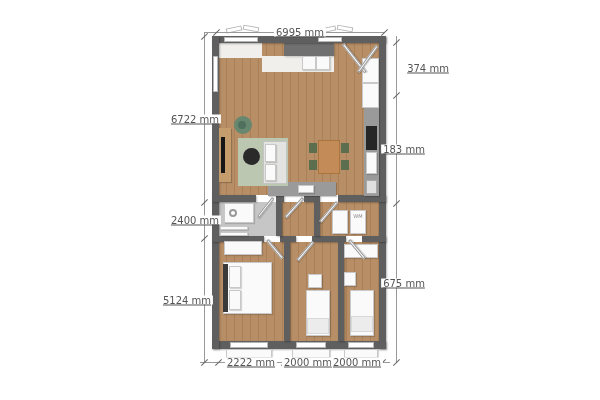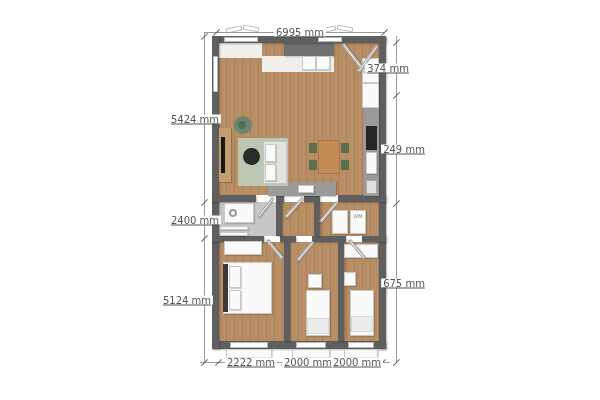--- a/index.html
+++ b/index.html
@@ -144,23 +144,23 @@
   <div class="tick" style="left:392px;top:42px"></div>
   <div class="tick" style="left:392px;top:95px"></div>
   <div class="tick" style="left:392px;top:203px"></div>
   <div class="tick" style="left:392px;top:362px"></div>
   <div class="tick" style="left:214px;top:362px"></div>
   <div class="tick" style="left:280px;top:362px"></div>
   <div class="tick" style="left:329px;top:362px"></div>
   <div class="tick" style="left:378px;top:362px"></div>
 
   <div class="dlab" style="left:300px;top:32px">6995 mm</div>
-  <div class="dlab" style="left:195px;top:119px">5424 mm</div>
+  <div class="dlab" style="left:195px;top:119px">6722 mm</div>
   <div class="dlab" style="left:195px;top:220px">2400 mm</div>
   <div class="dlab" style="left:187px;top:300px">5124 mm</div>
-  <div class="dlab" style="left:388px;top:68px">374 mm</div>
-  <div class="dlab" style="left:404px;top:149px">249 mm</div>
+  <div class="dlab" style="left:428px;top:68px">374 mm</div>
+  <div class="dlab" style="left:404px;top:149px">183 mm</div>
   <div class="dlab" style="left:404px;top:283px">675 mm</div>
   <div class="dlab" style="left:251px;top:362px">2222 mm</div>
   <div class="dlab" style="left:308px;top:362px">2000 mm</div>
   <div class="dlab" style="left:357px;top:362px">2000 mm</div>
 
 </div>
 
 </body></html>

